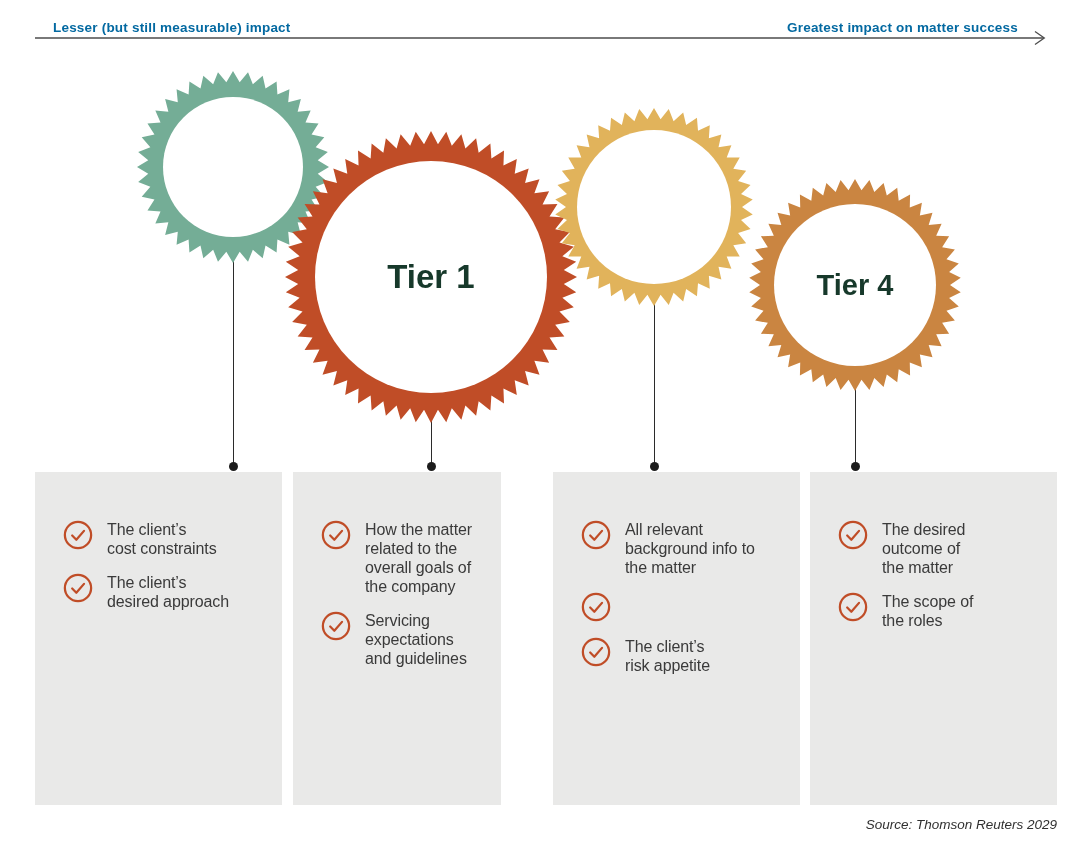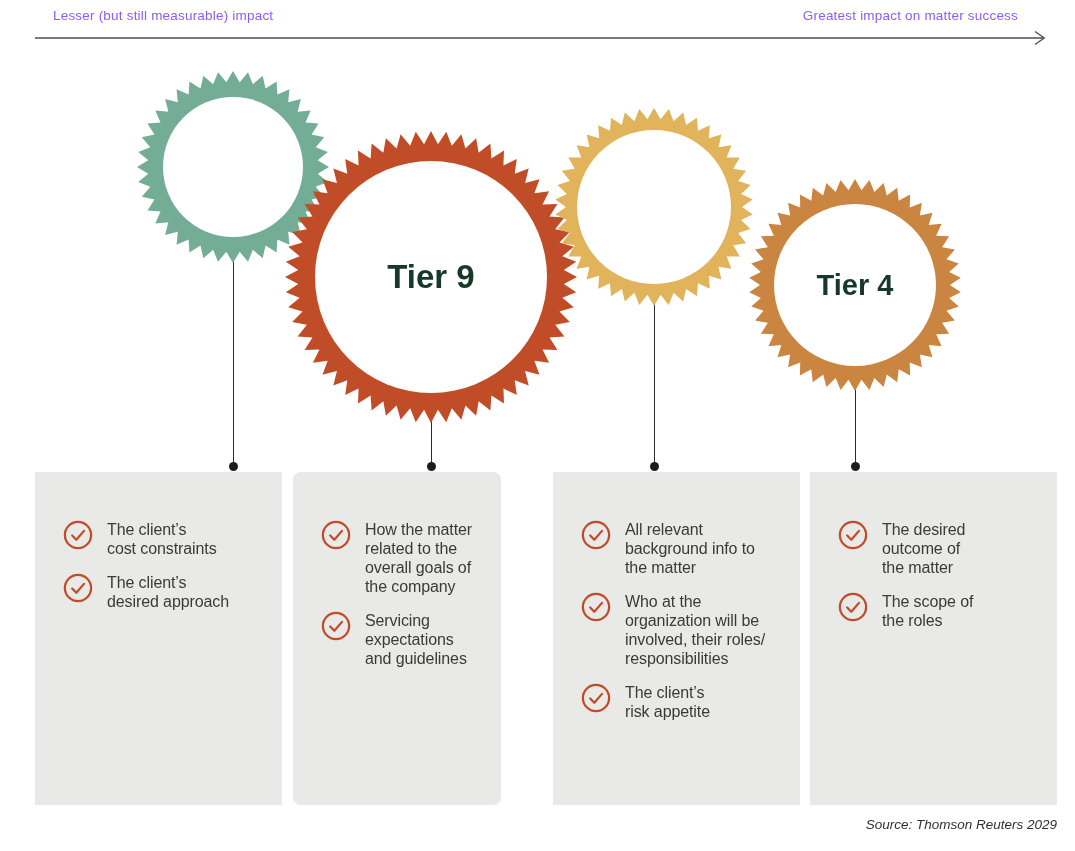--- a/index.html
+++ b/index.html
@@ -5,22 +5,22 @@
   html,body{margin:0;padding:0;background:#ffffff;}
   #stage{
     position:relative;
     width:1075px;height:851px;
     background:#ffffff;
     font-family:"Liberation Sans","DejaVu Sans",sans-serif;
     overflow:hidden;
   }
   .hdr-label{
     position:absolute;
-    font-size:13.5px;font-weight:normal;
-    color:#8b5cf6;letter-spacing:.2px;
+    font-size:13.5px;font-weight:bold;
+    color:#0369a1;letter-spacing:.2px;margin-top:12px;
   }
   #hdr-left{left:53px;top:8px;}
   #hdr-right{right:57px;top:8px;}
   #axis-arrow{position:absolute;left:35px;top:30px;}
   .gear{position:absolute;}
   .gear-label{
     position:absolute;
     display:flex;align-items:center;justify-content:center;
     font-weight:bold;color:#17392b;letter-spacing:0px;
     pointer-events:none;
@@ -88,24 +88,24 @@
           <path d="M9.8 16.6 L14.2 21 L22.4 11.6" fill="none" stroke="#c04d27" stroke-width="2.4" stroke-linecap="round" stroke-linejoin="round"></path>
         </svg>
         <div class="item-text">The client’s
 desired approach</div>
       </div>
     </div>
     <svg width="292" height="292" class="gear" style="left: 285px; top: 131px; z-index: 2;">
       <path d="M146.00 0.00L152.96 13.18L161.26 0.80L166.81 14.64L176.36 3.19L180.42 17.53L191.12 7.15L193.66 21.83L205.38 12.62L206.38 27.50L219.00 19.56L218.44 34.46L231.82 27.88L229.70 42.64L243.69 37.50L240.05 51.95L254.50 48.31L249.36 62.30L264.12 60.18L257.54 73.56L272.44 73.00L264.50 85.62L279.38 86.62L270.17 98.34L284.85 100.88L274.47 111.58L288.81 115.64L277.36 125.19L291.20 130.74L278.82 139.04L292.00 146.00L278.82 152.96L291.20 161.26L277.36 166.81L288.81 176.36L274.47 180.42L284.85 191.12L270.17 193.66L279.38 205.38L264.50 206.38L272.44 219.00L257.54 218.44L264.12 231.82L249.36 229.70L254.50 243.69L240.05 240.05L243.69 254.50L229.70 249.36L231.82 264.12L218.44 257.54L219.00 272.44L206.38 264.50L205.38 279.38L193.66 270.17L191.12 284.85L180.42 274.47L176.36 288.81L166.81 277.36L161.26 291.20L152.96 278.82L146.00 292.00L139.04 278.82L130.74 291.20L125.19 277.36L115.64 288.81L111.58 274.47L100.88 284.85L98.34 270.17L86.62 279.38L85.62 264.50L73.00 272.44L73.56 257.54L60.18 264.12L62.30 249.36L48.31 254.50L51.95 240.05L37.50 243.69L42.64 229.70L27.88 231.82L34.46 218.44L19.56 219.00L27.50 206.38L12.62 205.38L21.83 193.66L7.15 191.12L17.53 180.42L3.19 176.36L14.64 166.81L0.80 161.26L13.18 152.96L0.00 146.00L13.18 139.04L0.80 130.74L14.64 125.19L3.19 115.64L17.53 111.58L7.15 100.88L21.83 98.34L12.62 86.62L27.50 85.62L19.56 73.00L34.46 73.56L27.88 60.18L42.64 62.30L37.50 48.31L51.95 51.95L48.31 37.50L62.30 42.64L60.18 27.88L73.56 34.46L73.00 19.56L85.62 27.50L86.62 12.62L98.34 21.83L100.88 7.15L111.58 17.53L115.64 3.19L125.19 14.64L130.74 0.80L139.04 13.18Z" fill="#c04d27"></path>
       <circle cx="146" cy="146" r="116" fill="#ffffff"></circle>
     </svg>
-    <div class="gear-label" style="left: 285px; top: 131px; width: 292px; height: 292px; font-size: 33px; z-index: 6;">Tier 9</div>
+    <div class="gear-label" style="left: 285px; top: 131px; width: 292px; height: 292px; font-size: 33px; z-index: 6;">Tier 1</div>
     <div class="connector" style="left: 431px; top: 417px; height: 49px;"></div>
     <div class="dot" style="left: 426.5px; top: 461.5px;"></div>
-    <div class="tier-box" style="left: 293px; top: 472px; width: 208px; height: 333px; border-radius: 8px;">
+    <div class="tier-box" style="left: 293px; top: 472px; width: 208px; height: 333px;">
       <div class="box-item">
         <svg class="check" viewBox="0 0 32 32" width="30" height="30">
           <circle cx="16" cy="16" r="14" fill="none" stroke="#c04d27" stroke-width="2.4"></circle>
           <path d="M9.8 16.6 L14.2 21 L22.4 11.6" fill="none" stroke="#c04d27" stroke-width="2.4" stroke-linecap="round" stroke-linejoin="round"></path>
         </svg>
         <div class="item-text">How the matter
 related to the
 overall goals of
 the company</div>
       </div>
@@ -133,24 +133,20 @@
         </svg>
         <div class="item-text">All relevant
 background info to
 the matter</div>
       </div>
       <div class="box-item">
         <svg class="check" viewBox="0 0 32 32" width="30" height="30">
           <circle cx="16" cy="16" r="14" fill="none" stroke="#c04d27" stroke-width="2.4"></circle>
           <path d="M9.8 16.6 L14.2 21 L22.4 11.6" fill="none" stroke="#c04d27" stroke-width="2.4" stroke-linecap="round" stroke-linejoin="round"></path>
         </svg>
-        <div class="item-text">Who at the
-organization will be
-involved, their roles/
-responsibilities</div>
       </div>
       <div class="box-item">
         <svg class="check" viewBox="0 0 32 32" width="30" height="30">
           <circle cx="16" cy="16" r="14" fill="none" stroke="#c04d27" stroke-width="2.4"></circle>
           <path d="M9.8 16.6 L14.2 21 L22.4 11.6" fill="none" stroke="#c04d27" stroke-width="2.4" stroke-linecap="round" stroke-linejoin="round"></path>
         </svg>
         <div class="item-text">The client’s
 risk appetite</div>
       </div>
     </div>

